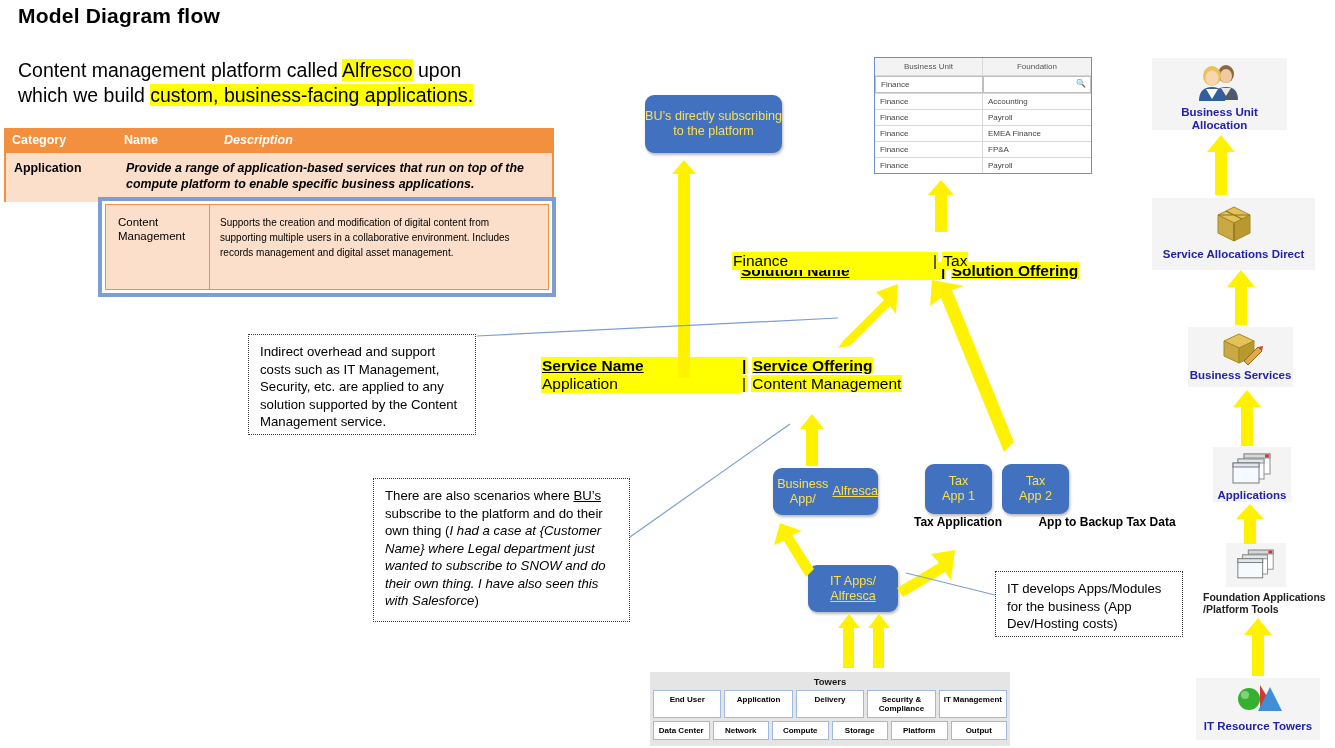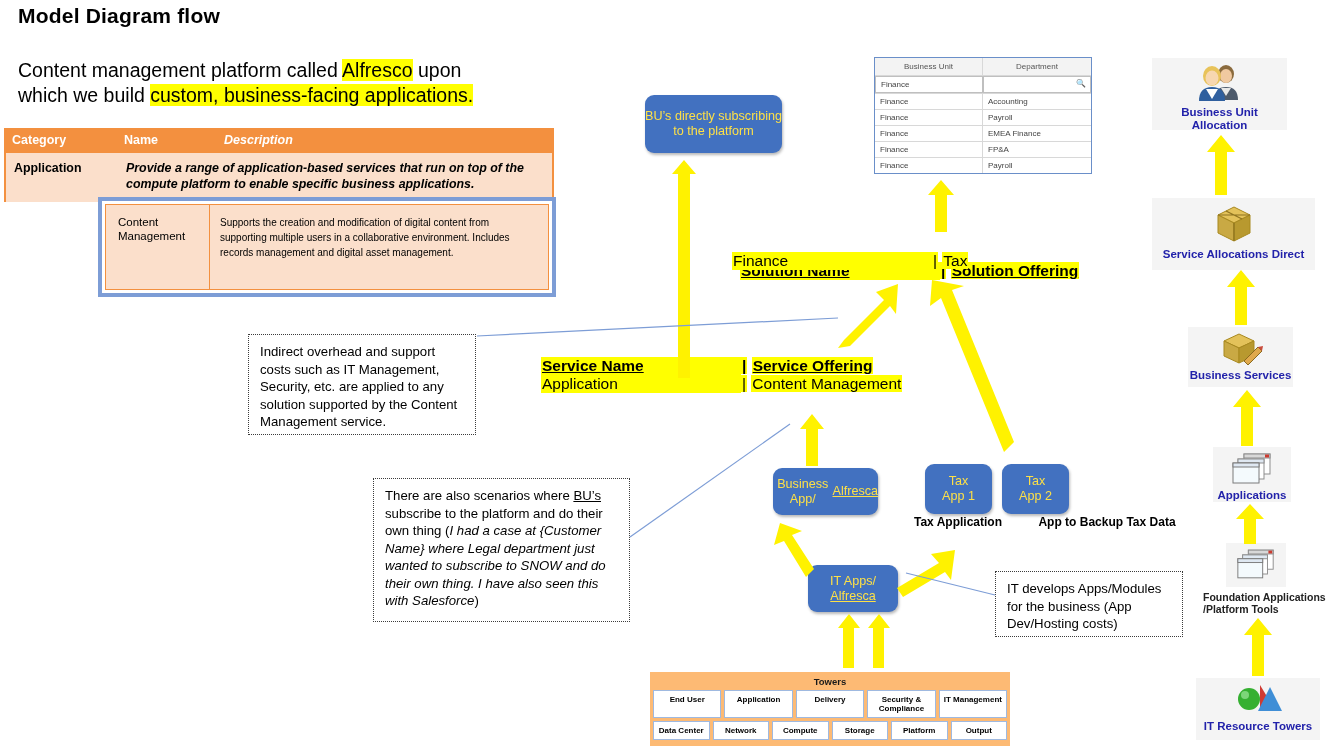--- a/index.html
+++ b/index.html
@@ -87,21 +87,21 @@
   #bu-table .r.active .f1 { background:#fff; border:1px solid #bfbfbf; }
   #bu-table .r.active .f2 { background:#fff; border:1px solid #bfbfbf; }
   .magnifier { position:absolute; right:4px; top:2px; font-size:8px; color:#888; }
 
   
   .iconcell { background:#F4F4F4; display:flex; flex-direction:column;
               align-items:center; justify-content:flex-start; padding-top:4px; }
   .iconcell .lbl { font-size:11.5px; font-weight:bold; color:#2222aa; text-align:center; line-height:12.5px; }
 
   
-  #towers { left:650px; top:672px; width:360px; background:#fdba74; padding:3px; }
+  #towers { left:650px; top:672px; width:360px; background:#e5e5e5; padding:3px; }
   #towers .t-title { text-align:center; font-size:9.5px; font-weight:bold; color:#1a1a1a; padding:1px 0 3px 0; }
   #towers .t-row { display:flex; gap:3px; margin-bottom:3px; }
   #towers .cell {
     background:#fff; border:1px solid #9fb9e0; flex:1;
     text-align:center; font-size:8px; font-weight:bold;
     padding:4px 0; line-height:9px;
   }
 
   
   .arrow { position:absolute; }
@@ -132,21 +132,21 @@
 <div class="abs" id="sub-frame">
   <div id="sub-table">
     <div class="sc1">Content Management</div>
     <div class="sc2">Supports the creation and modification of digital content from supporting multiple users in a collaborative environment. Includes records management and digital asset management.</div>
   </div>
 </div>
 
 <div class="abs" id="bu-table">
   <div class="hdr">
     <div class="f1">Business Unit</div>
-    <div class="f2">Department</div>
+    <div class="f2">Foundation</div>
   </div>
   <div class="r active">
     <div class="f1">Finance</div>
     <div class="f2"><span></span><span class="magnifier">🔍</span></div>
   </div>
   <div class="r">
     <div class="f1">Finance</div>
     <div class="f2">Accounting</div>
   </div>
   <div class="r">

